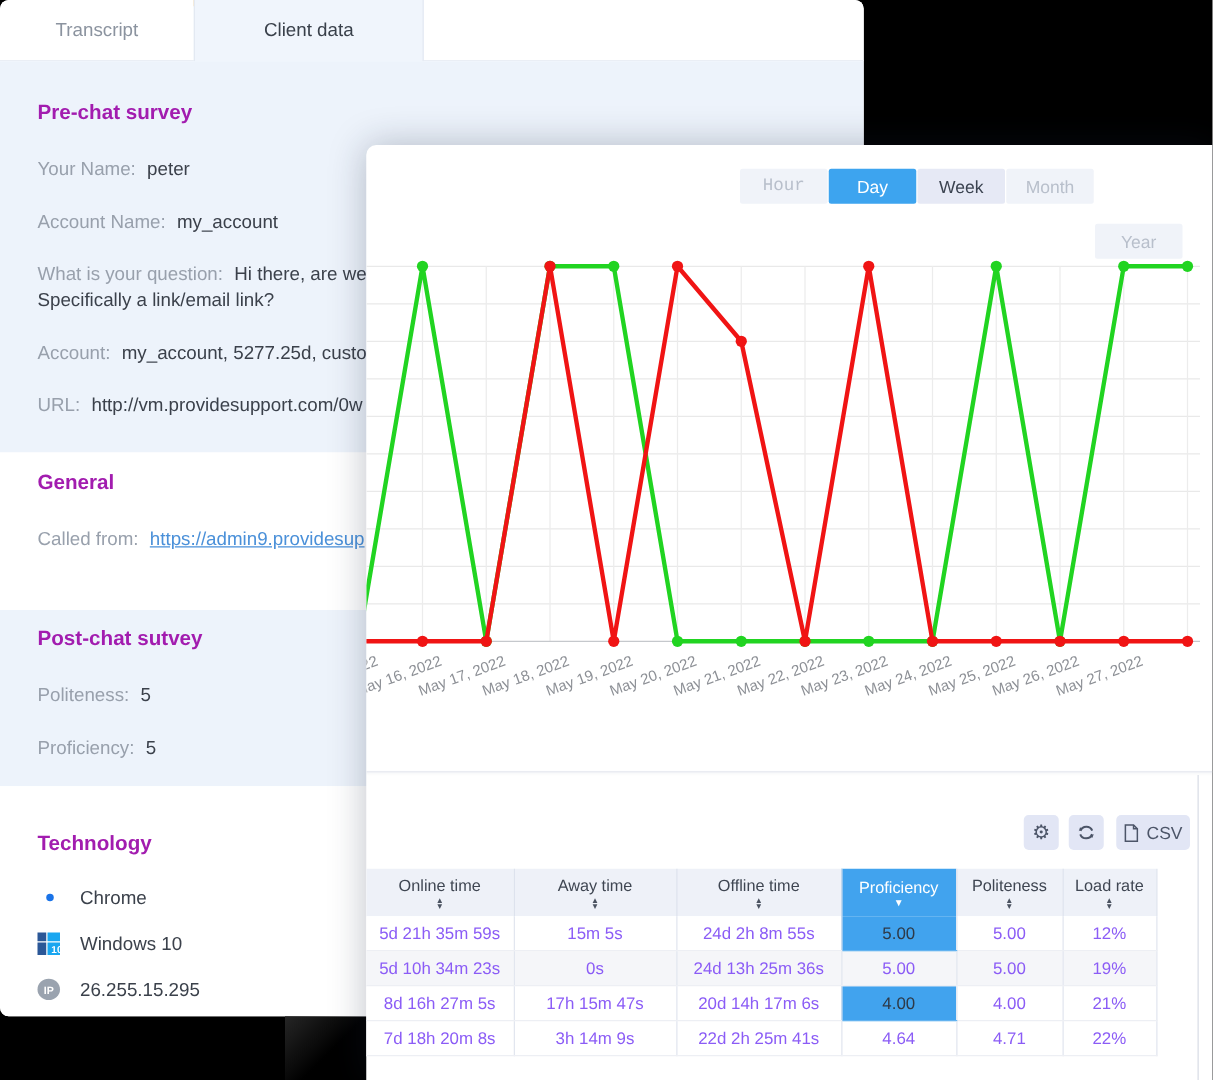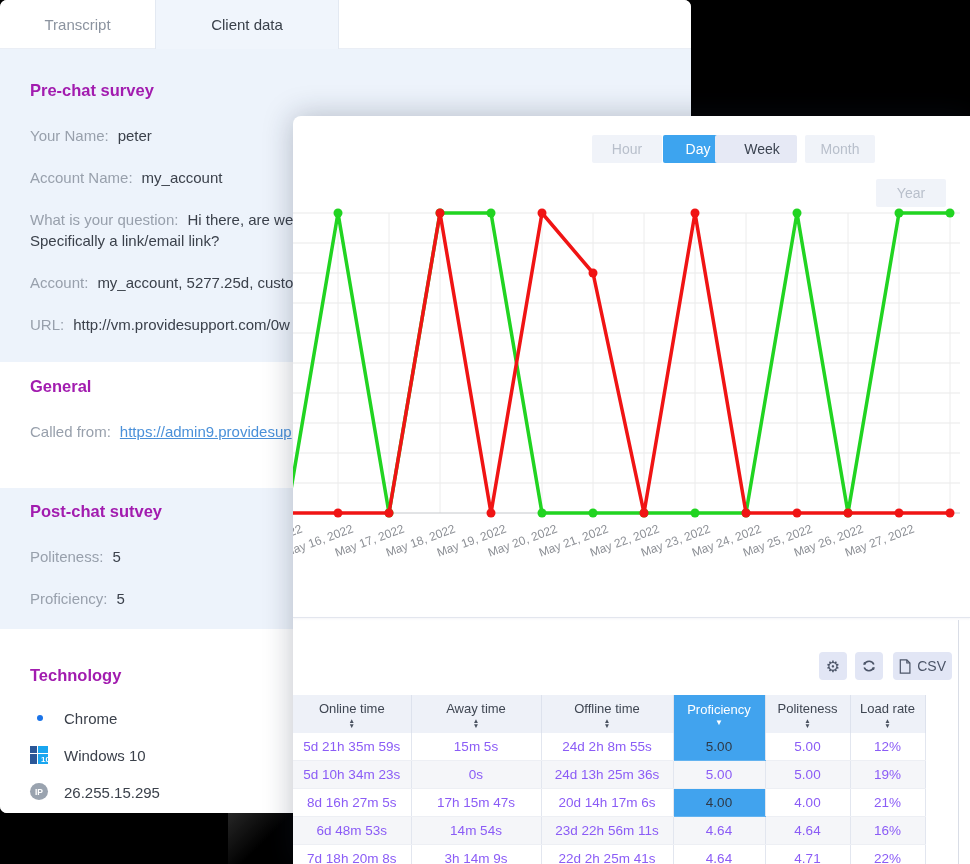--- a/index.html
+++ b/index.html
@@ -150,23 +150,23 @@
             <span class="ip-badge">IP</span>
           </span>
           <span>26.255.15.295</span>
         </div>
       </div>
   </div>
 </div>
 
 <div id="popup">
   <div id="range-tabs">
-      <div class="range-tab rt-disabled" style="left: 299px;">Hour</div>
+      <div class="range-tab rt-disabled" style="left: 299px; font-family: Liberation Mono, monospace;">Hour</div>
       <div class="range-tab rt-active" style="left: 370px;">Day</div>
-      <div class="range-tab rt-normal" style="left: 422px; padding-left: 12px;">Week</div>
+      <div class="range-tab rt-normal" style="left: 441px;">Week</div>
       <div class="range-tab rt-disabled" style="left: 512px;">Month</div>
       <div class="range-tab rt-disabled" style="left: 583px; margin-top: 44px;">Year</div>
     </div>
   <svg id="chart-svg" width="677" height="410">
       <line x1="0" y1="37" x2="667" y2="37" stroke="#e9e9e9" stroke-width="1"></line>
       <line x1="0" y1="67" x2="667" y2="67" stroke="#e9e9e9" stroke-width="1"></line>
       <line x1="0" y1="97" x2="667" y2="97" stroke="#e9e9e9" stroke-width="1"></line>
       <line x1="0" y1="127" x2="667" y2="127" stroke="#e9e9e9" stroke-width="1"></line>
       <line x1="0" y1="157" x2="667" y2="157" stroke="#e9e9e9" stroke-width="1"></line>
       <line x1="0" y1="187" x2="667" y2="187" stroke="#e9e9e9" stroke-width="1"></line>
@@ -291,28 +291,20 @@
           <td>19%</td>
         </tr>
         <tr>
           <td>8d 16h 27m 5s</td>
           <td>17h 15m 47s</td>
           <td>20d 14h 17m 6s</td>
           <td class="hl">4.00</td>
           <td>4.00</td>
           <td>21%</td>
         </tr>
-        <tr class="alt">
-          <td>6d 48m 53s</td>
-          <td>14m 54s</td>
-          <td>23d 22h 56m 11s</td>
-          <td>4.64</td>
-          <td>4.64</td>
-          <td>16%</td>
-        </tr>
         <tr>
           <td>7d 18h 20m 8s</td>
           <td>3h 14m 9s</td>
           <td>22d 2h 25m 41s</td>
           <td>4.64</td>
           <td>4.71</td>
           <td>22%</td>
         </tr>
       </tbody>
   </table>

